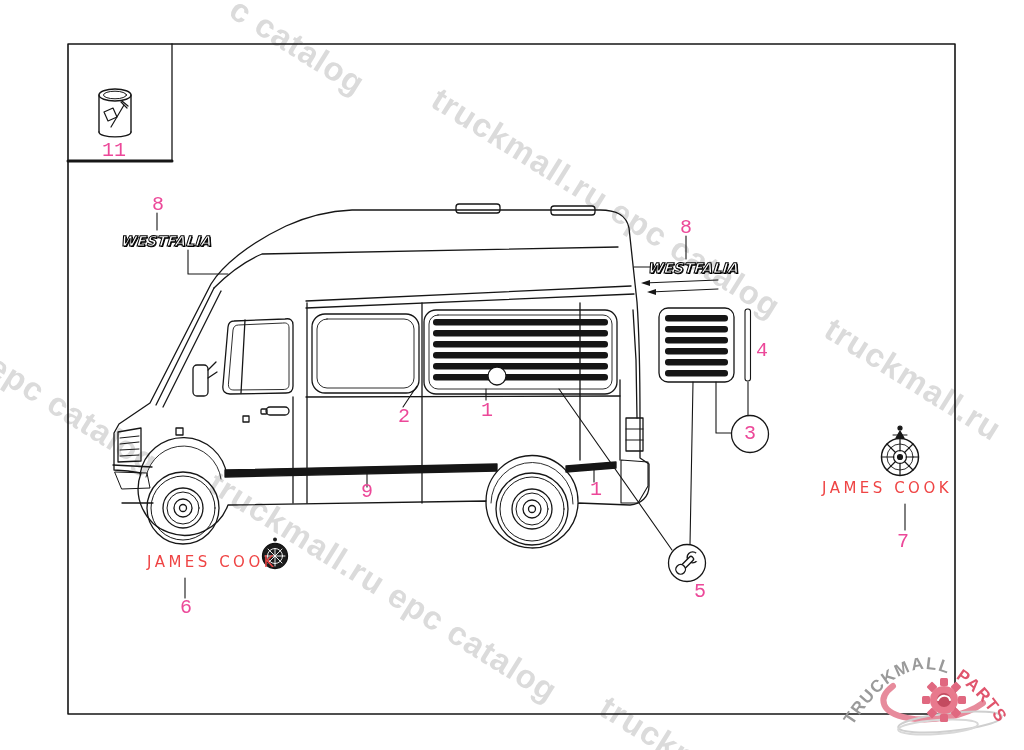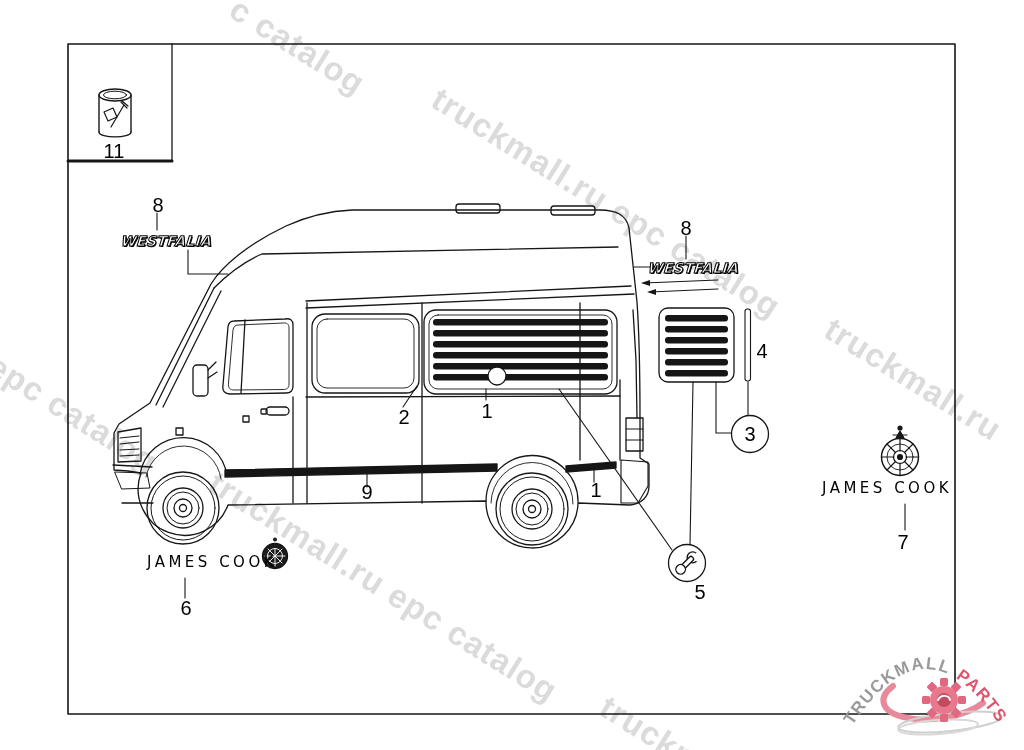--- a/index.html
+++ b/index.html
@@ -3,27 +3,27 @@
 <meta charset="utf-8">
 <style>
   html,body{margin:0;padding:0;background:#fff;}
   #stage{position:relative;width:1024px;height:750px;background:#fff;overflow:hidden;
          font-family:"Liberation Sans",sans-serif;}
   .wm{position:absolute;z-index:0;font-family:"Liberation Sans",sans-serif;font-weight:bold;
       font-size:33px;letter-spacing:1px;color:#dbdbdb;white-space:nowrap;
       transform-origin:0 0;transform:rotate(32deg);}
   #art{position:absolute;left:0;top:0;z-index:1;}
   .lbl{position:absolute;z-index:2;transform:translate(-50%,-50%);
-       font-family:Liberation Sans, sans-serif;font-size:20px;color:#000000;line-height:1;}
+       font-family:Liberation Mono, monospace;font-size:20px;color:#ec4899;line-height:1;}
   .decal{position:absolute;z-index:2;transform:translate(-50%,-50%) skewX(-6deg);
        font-family:"DejaVu Sans",sans-serif;font-weight:bold;font-style:italic;font-size:14px;
        color:#fff;-webkit-text-stroke:1.05px #000;letter-spacing:.3px;white-space:nowrap;
        text-shadow:1px 1px 0 #000;}
   .jc{position:absolute;z-index:2;font-family:"DejaVu Sans",sans-serif;font-size:15px;
-      letter-spacing:3.5px;color:#000000;white-space:nowrap;}
+      letter-spacing:3.5px;color:#ef4444;white-space:nowrap;}
 </style>
 </head>
 <body>
 
 <div id="stage">
 
   <div class="wm" style="left:243px;top:-10px">c catalog</div>
   <div class="wm" style="left:445px;top:80px">truckmall.ru epc catalog</div>
   <div class="wm" style="left:838px;top:310px">truckmall.ru</div>
   <div class="wm" style="left:-16px;top:336px">l epc catalog</div>

